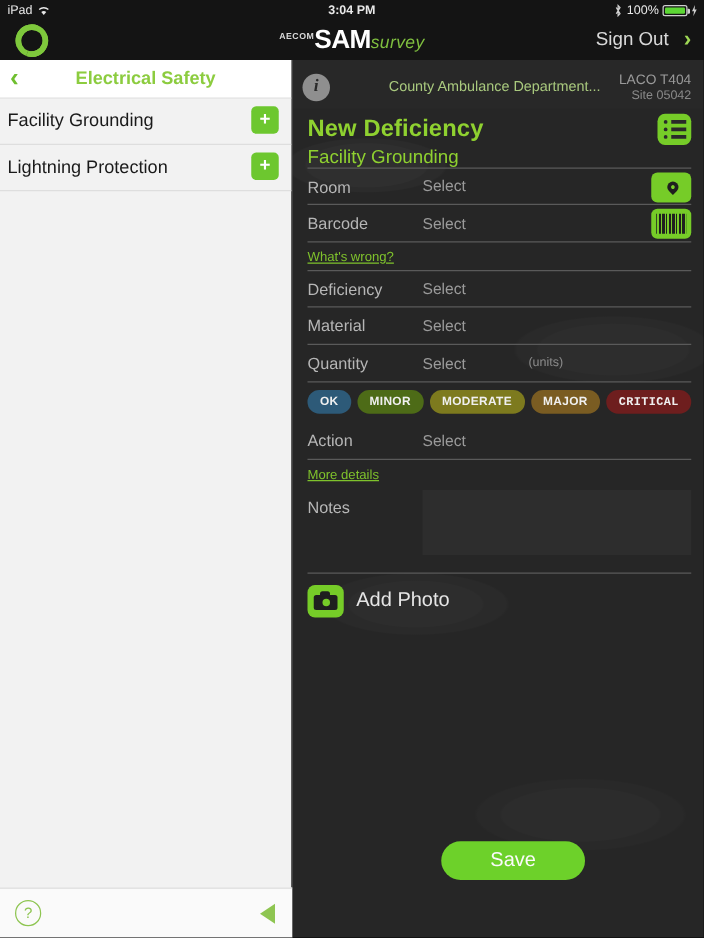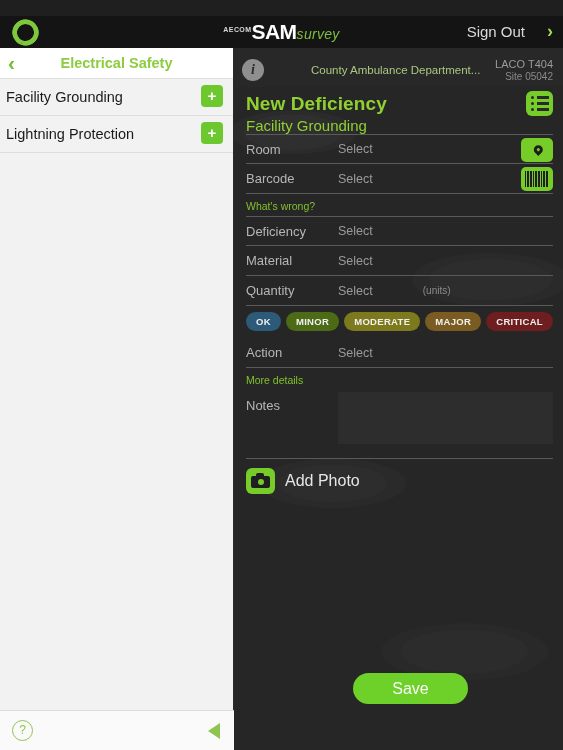--- a/index.html
+++ b/index.html
@@ -32,21 +32,21 @@
   .logo { position: absolute; left: 12px; top: 3px; width: 27px; height: 27px; }
   .brand {
     position: absolute; left: 0; width: 563px; top: 4px;
     text-align: center; white-space: nowrap;
   }
   .brand .aecom { font-size: 7px; color: #d8d8d8; letter-spacing: .4px; vertical-align: 7px; font-weight: bold; }
   .brand .sam { font-size: 21px; font-weight: bold; color: #ffffff; letter-spacing: -.5px; }
   .brand .survey { font-size: 14px; font-style: italic; color: #7fbf3f; letter-spacing: .3px; }
   .signout {
     position: absolute; right: 10px; top: 6px; color: #d9d9d9; font-size: 15px;
-    display: flex; align-items: center; gap: 22px;
+    display: flex; align-items: center; gap: 12px;
   }
   .signout .chev { color: #9fd855; font-size: 18px; font-weight: bold; line-height: 1; }
 
   
   .sidebar {
     position: absolute; left: 0; top: 48px; width: 234px; height: 702px;
     background: #f2f2f2; border-right: 1px solid #2a2a2a;
   }
   .side-head {
     position: relative; height: 31px; background: #ffffff;
@@ -147,21 +147,21 @@
   }
   .pin {
     position: absolute; left: 50%; top: 4px; transform: translateX(-50%);
     width: 9px; height: 9px; border-radius: 50% 50% 50% 0;
     background: #1f1f1f; rotate: -45deg;
   }
   .pin:after { content:""; position:absolute; left:2.6px; top:2.6px; width:3.6px; height:3.6px; border-radius:50%; background:#76cc28; }
   .barcode { position: absolute; left: 4px; top: 4px; right: 4px; bottom: 4px;
     background: repeating-linear-gradient(to right,#1f1f1f 0 1px,#76cc28 1px 2px,#1f1f1f 2px 4px,#76cc28 4px 5px,#1f1f1f 5px 7px,#76cc28 7px 8px); }
 
-  .section-label { color: #7fc22c; font-size: 10.5px; padding: 6px 0 4px 12px; }
+  .section-label { color: #7fc22c; font-size: 10.5px; padding: 6px 0 4px 12px; text-decoration: underline; }
 
   
   .pills { display: flex; gap: 5px; padding: 6px 10px 7px 12px; }
   .pill {
     flex: 1 1 auto; height: 19px; border-radius: 10px;
     color: #f0f0f0; font-size: 9.5px; font-weight: bold; letter-spacing: .3px;
     display: flex; align-items: center; justify-content: center;
   }
 
   
@@ -183,20 +183,42 @@
   .save-btn {
     display: inline-block; width: 115px; height: 31px; line-height: 31px;
     background: #6dd12a; border-radius: 16px; color: #fafafa; font-size: 16px;
   }
 </style>
 </head>
 <body>
 
 <div id="app">
 
+  <div class="statusbar">
+    <div class="sb-left">
+      <span>iPad</span>
+      <svg width="10" height="9" viewBox="0 0 10 9">
+        <path d="M5 8 L3 5.6 A3.2 3.2 0 0 1 7 5.6 Z" fill="#e8e8e8"></path>
+        <path d="M1.3 3.6 A5.6 5.6 0 0 1 8.7 3.6" stroke="#e8e8e8" stroke-width="1.1" fill="none"></path>
+      </svg>
+    </div>
+    <div class="sb-center">3:04 PM</div>
+    <div class="sb-right">
+      <svg width="7" height="11" viewBox="0 0 7 11">
+        <path d="M2 3 L5 8 L3.5 9.5 L3.5 1.5 L5 3 L2 8" stroke="#cfcfcf" stroke-width="1" fill="none"></path>
+      </svg>
+      <span>100%</span>
+      <span class="batt">
+          <i></i>
+        </span>
+      <svg width="5" height="9" viewBox="0 0 5 9">
+        <path d="M3 0 L0.6 5 L2.2 5 L1.6 9 L4.4 3.6 L2.7 3.6 Z" fill="#cfcfcf"></path>
+      </svg>
+    </div>
+  </div>
 
   <div class="appbar">
     <svg class="logo" viewBox="0 0 30 30">
       <path d="M15 3 A12 12 0 0 1 15 27" stroke="#7ec83c" stroke-width="5" fill="none" stroke-linecap="butt" transform="rotate(20 15 15)"></path>
       <path d="M15 27 A12 12 0 0 1 15 3" stroke="#7ec83c" stroke-width="5" fill="none" stroke-linecap="butt" transform="rotate(20 15 15)"></path>
       <circle cx="15" cy="15" r="12" stroke="#7ec83c" stroke-width="5" fill="none" stroke-dasharray="28 10" transform="rotate(-25 15 15)"></circle>
     </svg>
     <div class="brand">
       <span class="aecom">AECOM</span><span class="sam">SAM</span><span class="survey">survey</span>
     </div>
@@ -288,21 +310,21 @@
         <span class="v">Select</span>
         <span class="units">(units)</span>
       </div>
     </div>
 
     <div class="pills">
       <span class="pill" style="background: rgb(45, 90, 120);">OK</span>
       <span class="pill" style="background: rgb(77, 107, 23);">MINOR</span>
       <span class="pill" style="background: rgb(125, 122, 30);">MODERATE</span>
       <span class="pill" style="background: rgb(122, 92, 34);">MAJOR</span>
-      <span class="pill" style="background: rgb(110, 30, 30);">CRITICAL</span>
+      <span class="pill" style="background: rgb(110, 30, 30); font-family: Liberation Mono, monospace;">CRITICAL</span>
     </div>
 
     <div class="fields">
       <div class="row">
         <span class="k">Action</span>
         <span class="v">Select</span>
       </div>
     </div>
 
     <div class="section-label">More details</div>

